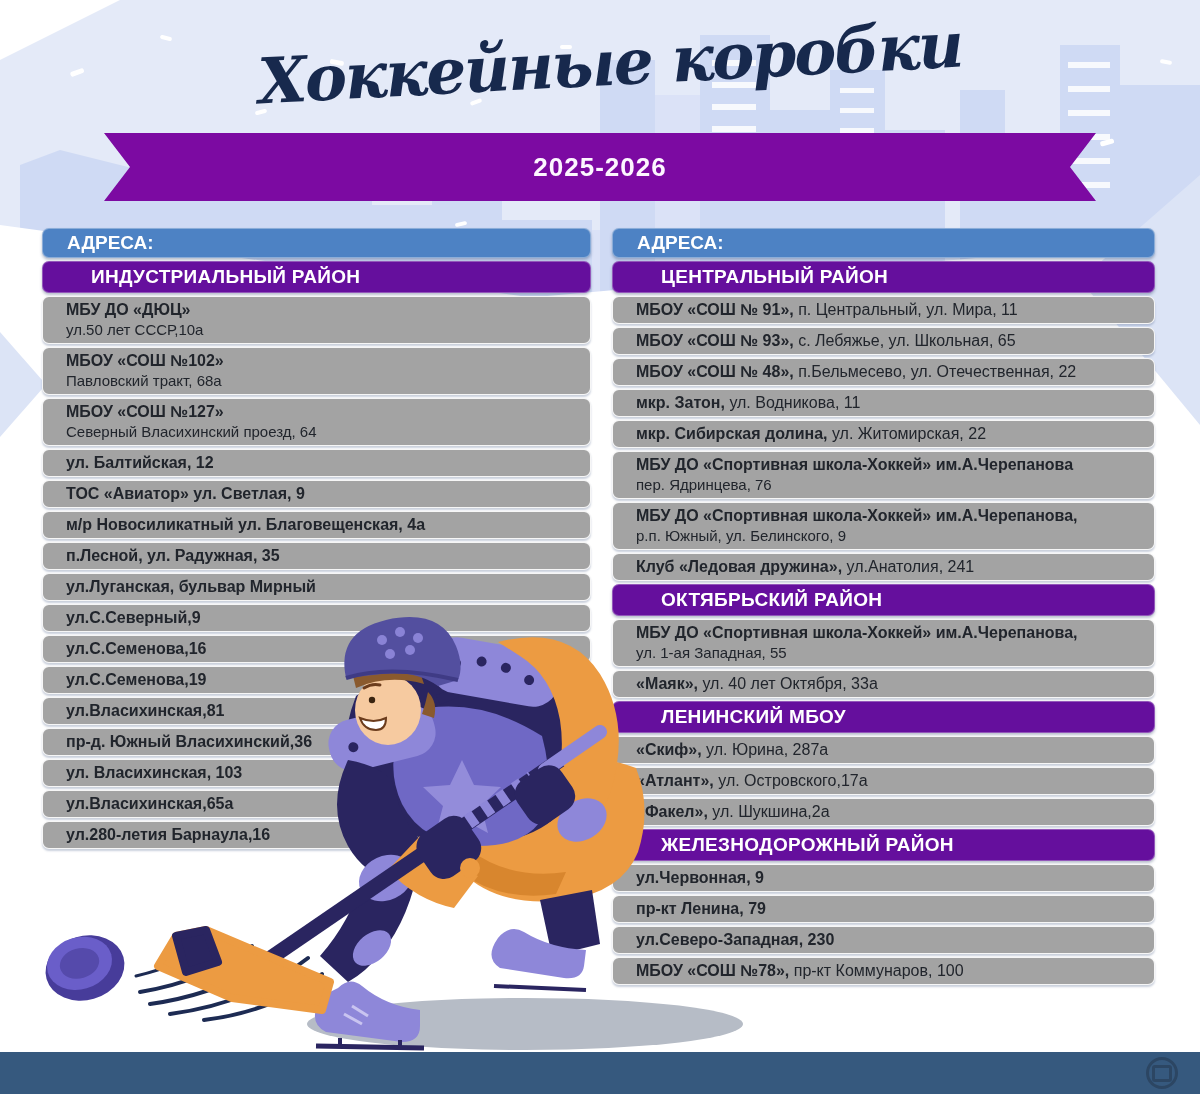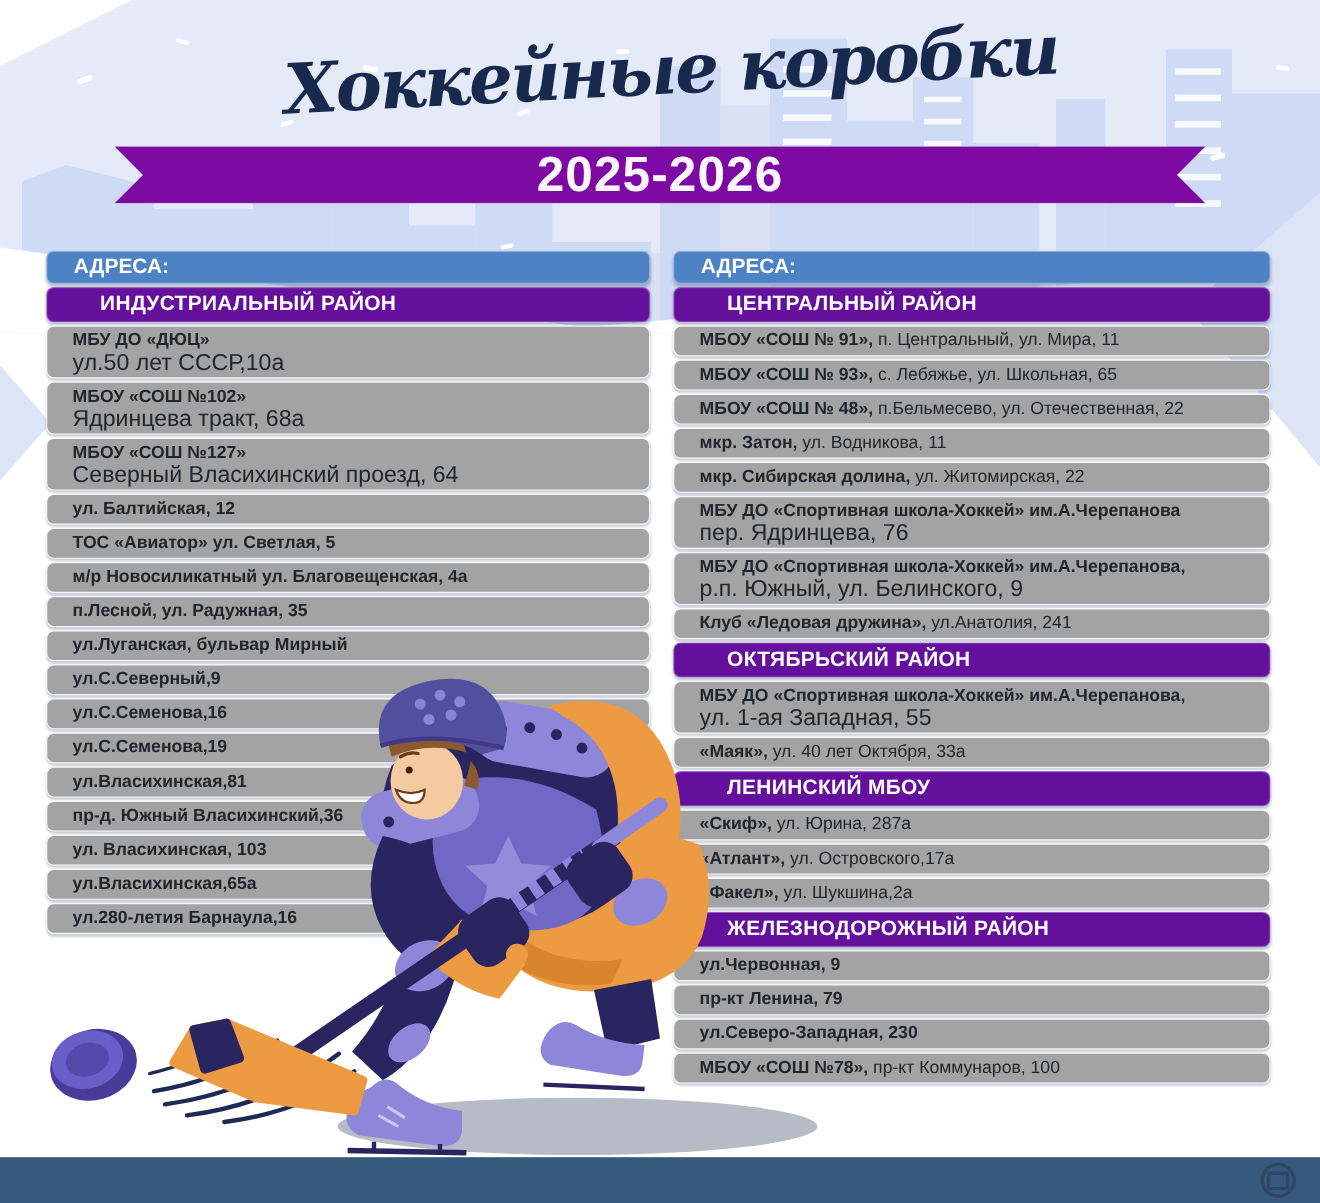--- a/index.html
+++ b/index.html
@@ -14,39 +14,39 @@
     clip-path:polygon(0 0,100% 50%,0 100%);z-index:0;}
   .wedge-right{position:absolute;right:0;top:175px;width:120px;height:250px;background:#dce4f6;
     clip-path:polygon(100% 0,0 42%,100% 100%);z-index:0;}
   
   .title{
     position:absolute;left:250px;top:26px;width:720px;text-align:center;z-index:1;
     font-family:"DejaVu Serif",serif;font-style:italic;font-weight:700;
     font-size:63px;color:#17294d;transform:rotate(-3deg);letter-spacing:-2px;white-space:nowrap;
   }
   .ribbon{
-    position:absolute;left:104px;top:133px;width:992px;height:52px;background:#7c0aa2;z-index:1;
+    position:absolute;left:104px;top:133px;width:992px;height:68px;background:#7c0aa2;z-index:1;
     clip-path:polygon(26px 50%,0 0,100% 0,calc(100% - 26px) 50%,100% 100%,0 100%);
     display:flex;align-items:center;justify-content:center;
-    color:#fdf6ff;font-weight:700;font-size:45px;letter-spacing:1px;
+    color:#fdf6ff;font-weight:700;font-size:26px;letter-spacing:1px;
   }
   
   .col{position:absolute;top:212px;display:flex;flex-direction:column;gap:3px;z-index:2;margin-top:16px;}
   .col.left{left:42px;width:549px;}
   .col.right{left:612px;width:543px;}
   .bar{box-sizing:border-box;border-radius:7px;padding:0 24px;color:#fff;font-weight:700;
     display:flex;align-items:center;box-shadow:0 2px 3px rgba(50,70,110,.35);}
   .bar.adresa{height:30px;background:#4d82c4;font-size:19px;border:1px solid rgba(255,255,255,.35);}
   .bar.district{height:32px;background:#650f9d;font-size:19px;border:1px solid rgba(255,255,255,.30);letter-spacing:.3px;padding-left:48px;}
   .row{box-sizing:border-box;background:#a3a3a3;border:1px solid rgba(255,255,255,.9);
     border-radius:7px;padding:3px 23px;min-height:28px;display:flex;flex-direction:column;
     justify-content:center;color:#21252c;font-size:16px;line-height:20px;
     box-shadow:0 2px 2px rgba(80,100,140,.3);}
   .row .b{font-weight:700;}
-  .row .l2{font-size:21px;}
+  .row .l2{font-size:15px;}
   
   .player{position:absolute;left:0;top:600px;width:760px;height:494px;z-index:3;pointer-events:none;}
   
   .footer{position:absolute;left:0;top:1052px;width:1200px;height:42px;background:#36597e;z-index:4;}
   .wm{position:absolute;right:22px;top:5px;width:32px;height:32px;border:3px solid rgba(25,35,48,.35);
     border-radius:50%;box-sizing:border-box;display:flex;align-items:center;justify-content:center;}
   .wm-inner{width:14px;height:11px;border:3px solid rgba(25,35,48,.35);border-radius:3px;}
 </style>
 </head>
 <body>
@@ -121,31 +121,31 @@
 
 <div class="col left" id="left-col">
     <div class="bar adresa">АДРЕСА:</div>
     <div class="bar district">ИНДУСТРИАЛЬНЫЙ РАЙОН</div>
     <div class="row">
       <div class="l1"><span class="b">МБУ ДО «ДЮЦ»</span></div>
       <div class="l2">ул.50 лет СССР,10а</div>
     </div>
     <div class="row">
       <div class="l1"><span class="b">МБОУ «СОШ №102»</span></div>
-      <div class="l2">Ядринцева тракт, 68а</div>
+      <div class="l2">Павловский тракт, 68а</div>
     </div>
     <div class="row">
       <div class="l1"><span class="b">МБОУ «СОШ №127»</span></div>
       <div class="l2">Северный Власихинский проезд, 64</div>
     </div>
     <div class="row">
       <div class="l1"><span class="b">ул. Балтийская, 12</span></div>
     </div>
     <div class="row">
-      <div class="l1"><span class="b">ТОС «Авиатор» ул. Светлая, 5</span></div>
+      <div class="l1"><span class="b">ТОС «Авиатор» ул. Светлая, 9</span></div>
     </div>
     <div class="row">
       <div class="l1"><span class="b">м/р Новосиликатный ул. Благовещенская, 4а</span></div>
     </div>
     <div class="row">
       <div class="l1"><span class="b">п.Лесной, ул. Радужная, 35</span></div>
     </div>
     <div class="row">
       <div class="l1"><span class="b">ул.Луганская, бульвар Мирный</span></div>
     </div>

